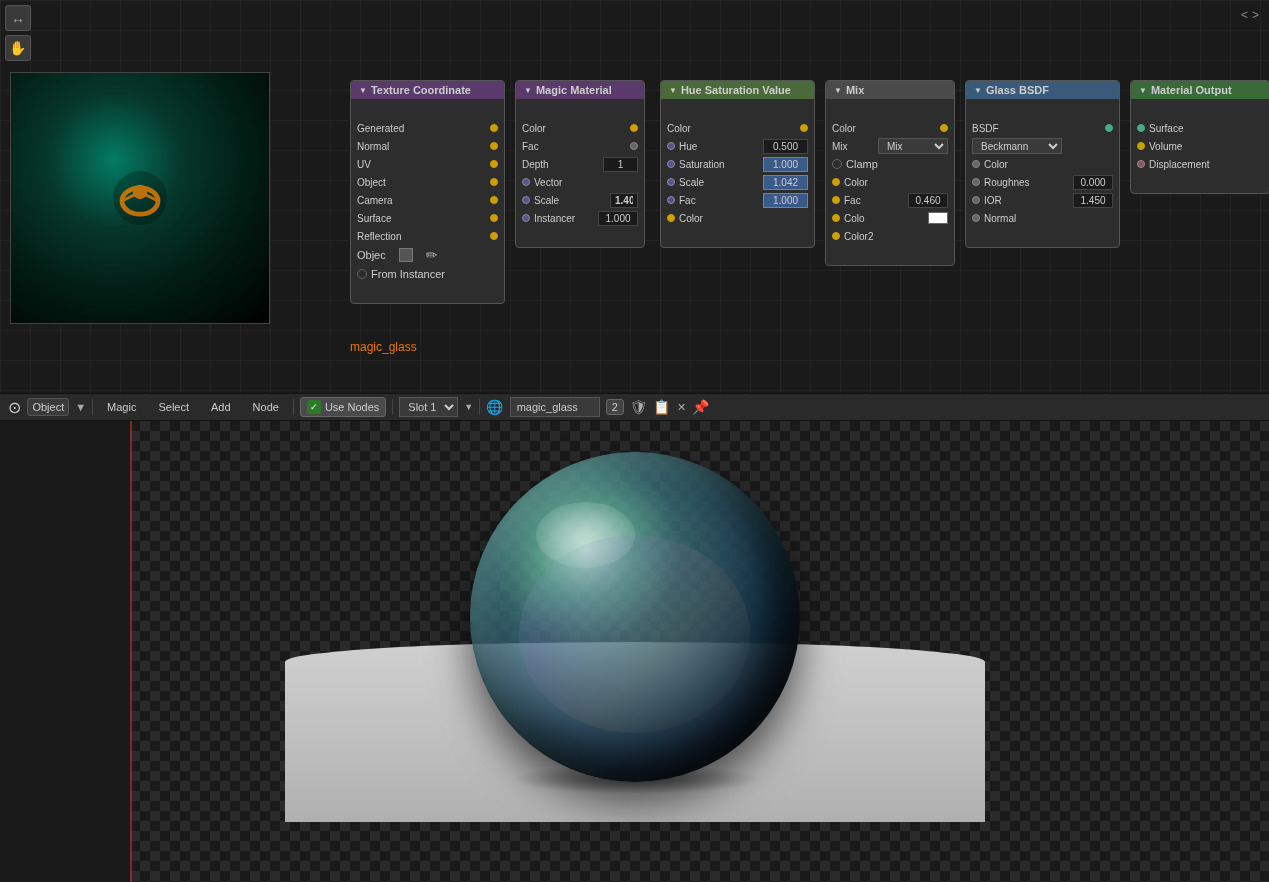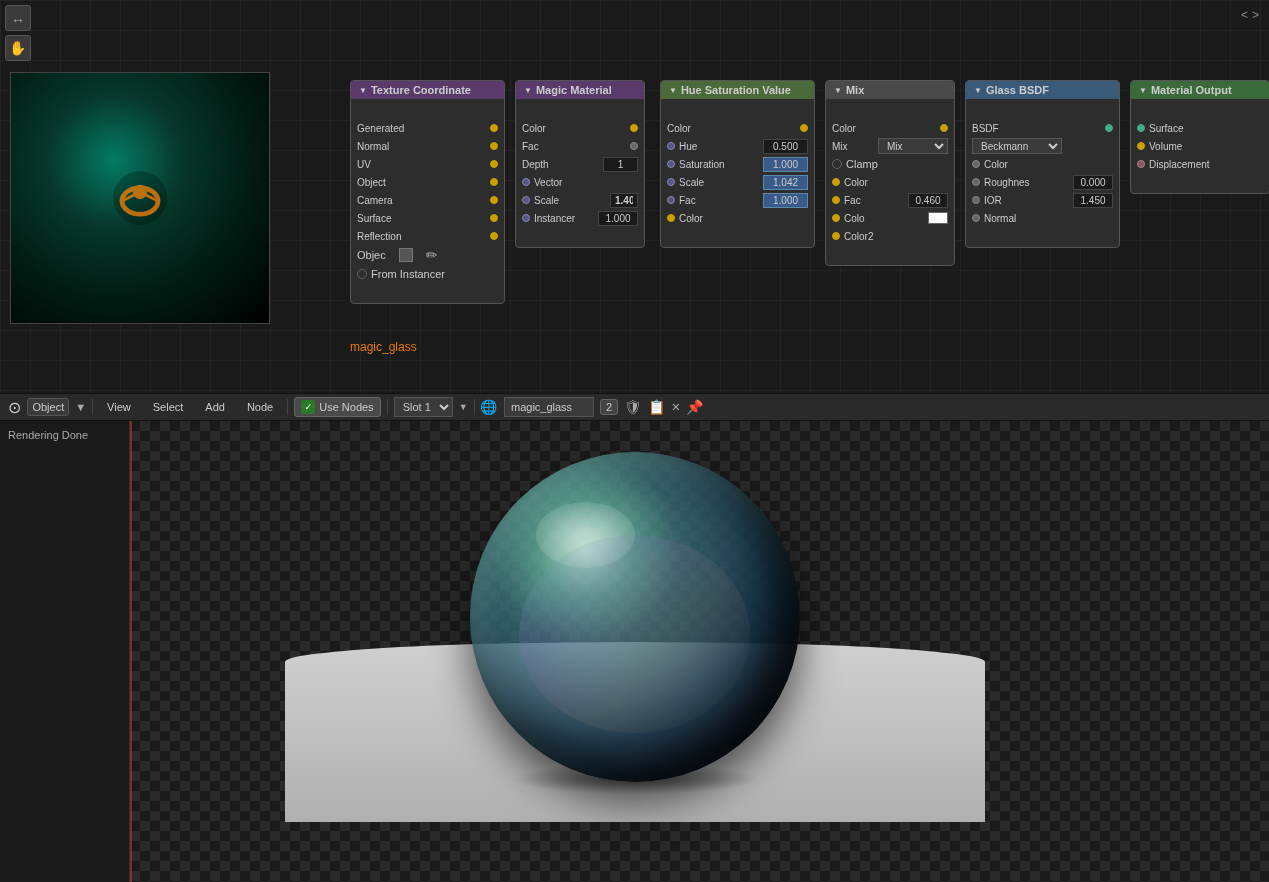--- a/index.html
+++ b/index.html
@@ -706,21 +706,21 @@
   </div>
 
   <div class="material-label">magic_glass</div>
 </div>
 
 <div class="bottom-toolbar">
   <span style="font-size:16px;">⊙</span>
   <span style="padding: 2px 4px; background:#3a3a3a; border:1px solid #555; border-radius:3px;">Object</span>
   <span style="color:#aaa;">▼</span>
   <div class="toolbar-separator"></div>
-  <span class="toolbar-btn">View</span>
+  <span class="toolbar-btn">Magic</span>
   <span class="toolbar-btn">Select</span>
   <span class="toolbar-btn">Add</span>
   <span class="toolbar-btn">Node</span>
   <div class="toolbar-separator"></div>
   <div class="use-nodes-btn">
     <div class="checkmark">✓</div>
     <span>Use Nodes</span>
   </div>
   <div class="toolbar-separator"></div>
   <select class="slot-dropdown">
@@ -732,23 +732,20 @@
   <input class="material-name-input" value="magic_glass" style="">
   <span style="background:#444; border:1px solid #666; padding:1px 5px; border-radius:3px; color:#ccc;">2</span>
   <span style="color:#aaa; font-size:14px;">🛡</span>
   <span style="color:#aaa; font-size:14px;">📋</span>
   <span style="color:#aaa;">✕</span>
   <span style="color:#aaa; font-size:14px;">📌</span>
 </div>
 
 <div class="render-view">
 
-  <div class="render-left-panel">
-    <span class="rendering-done-text">Rendering Done</span>
-  </div>
 
   <div class="checker-bg"></div>
 
   <div class="red-line"></div>
 
   <div class="floor-plane"></div>
 
   <div class="sphere-shadow"></div>
 
   <div class="sphere-render">

